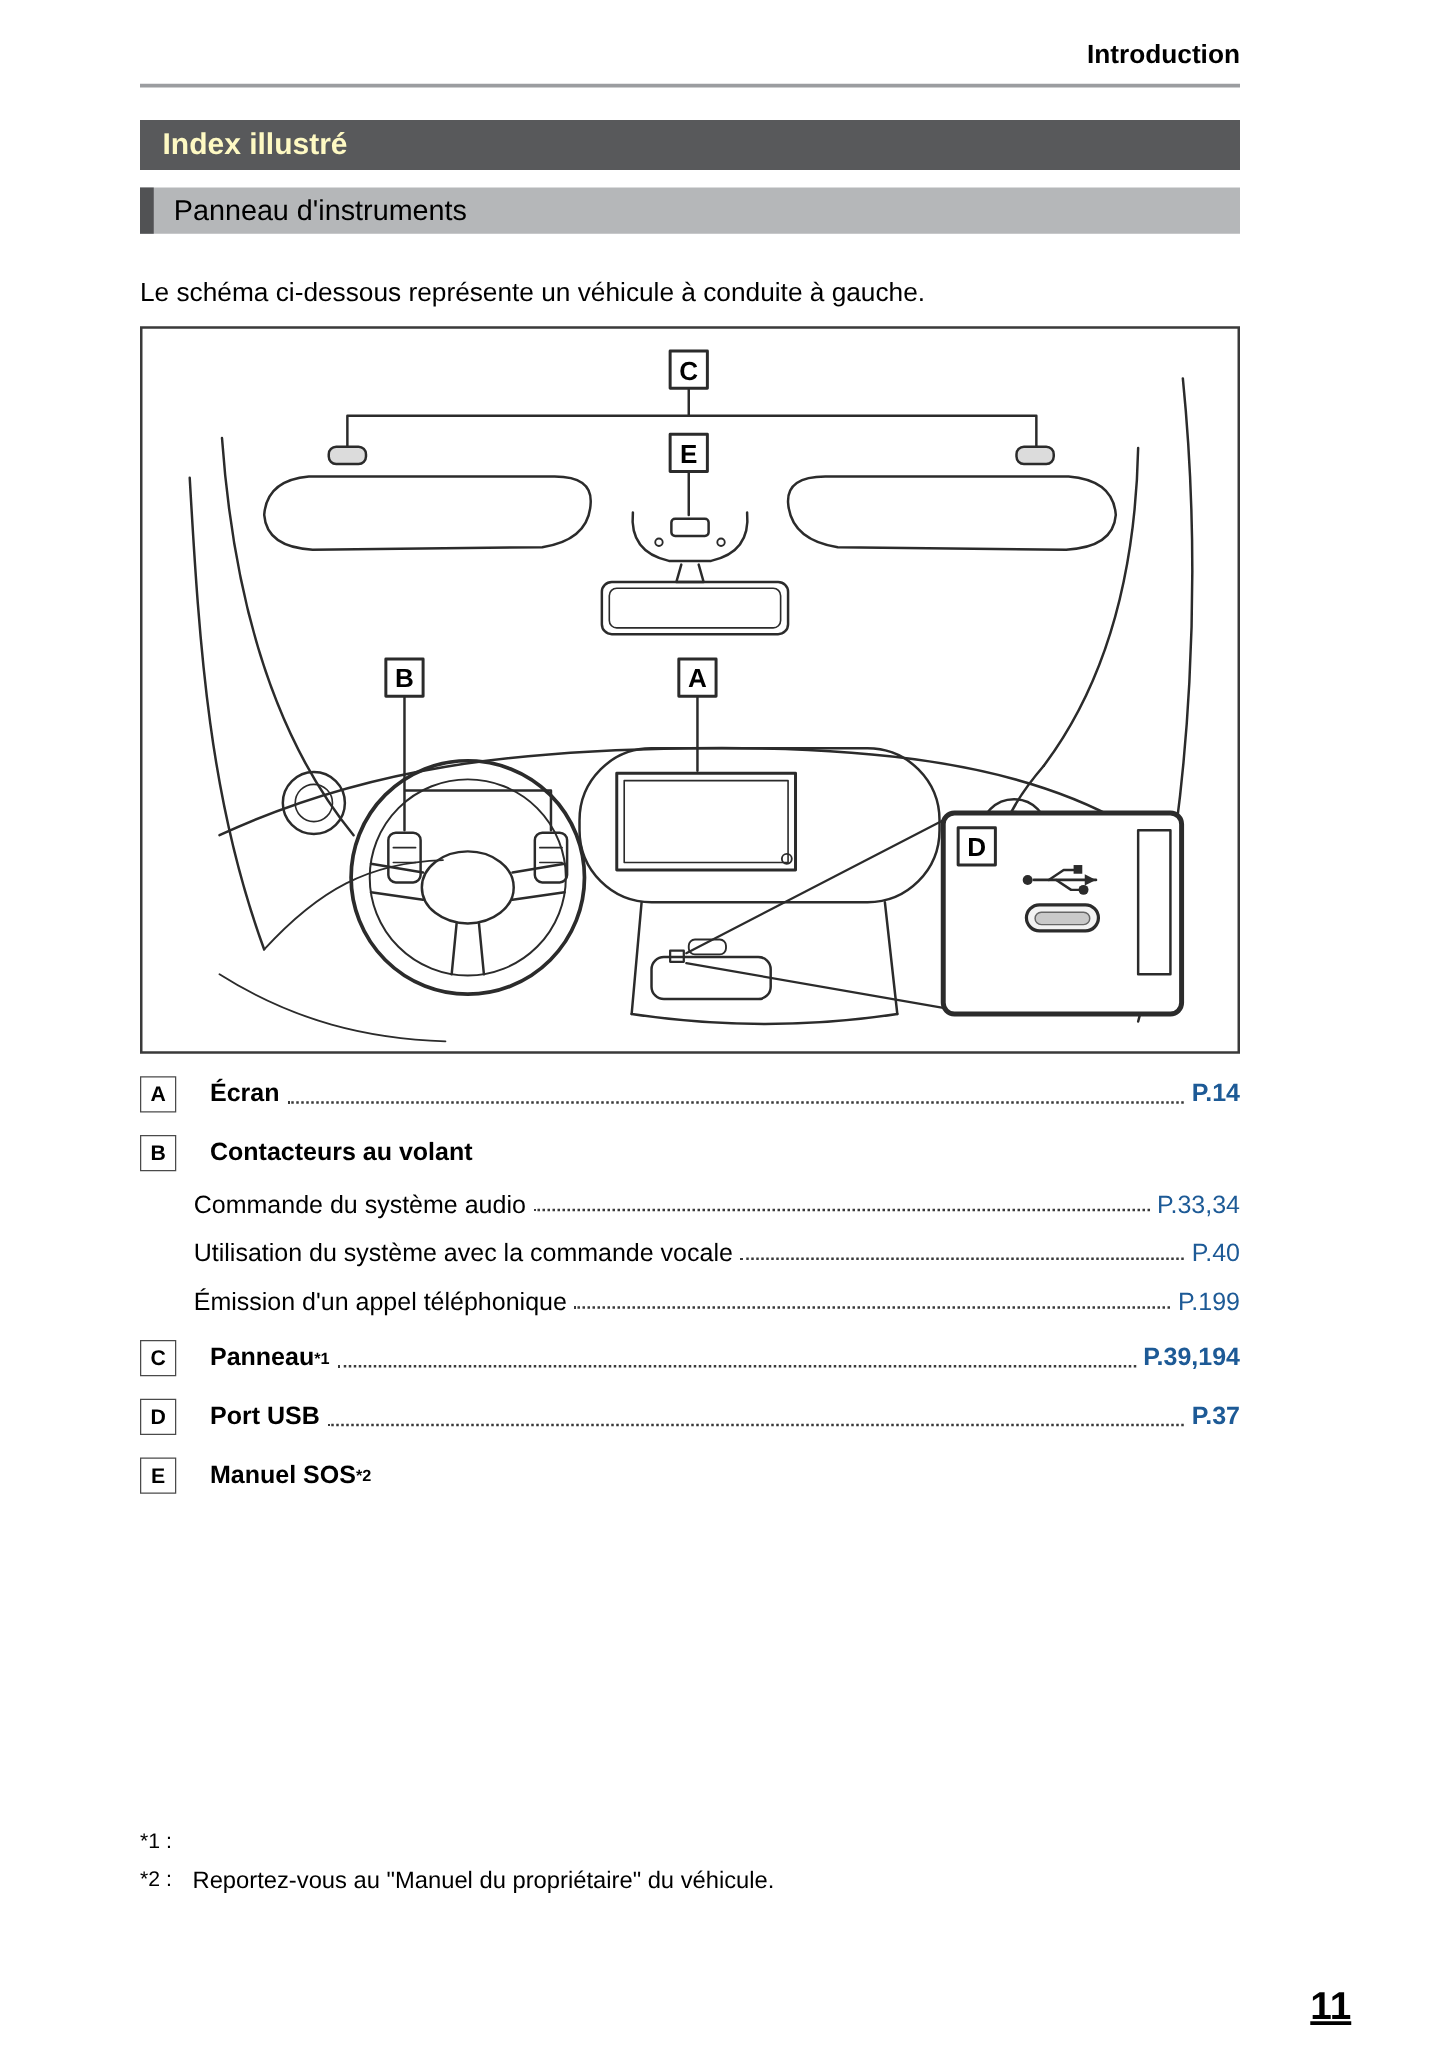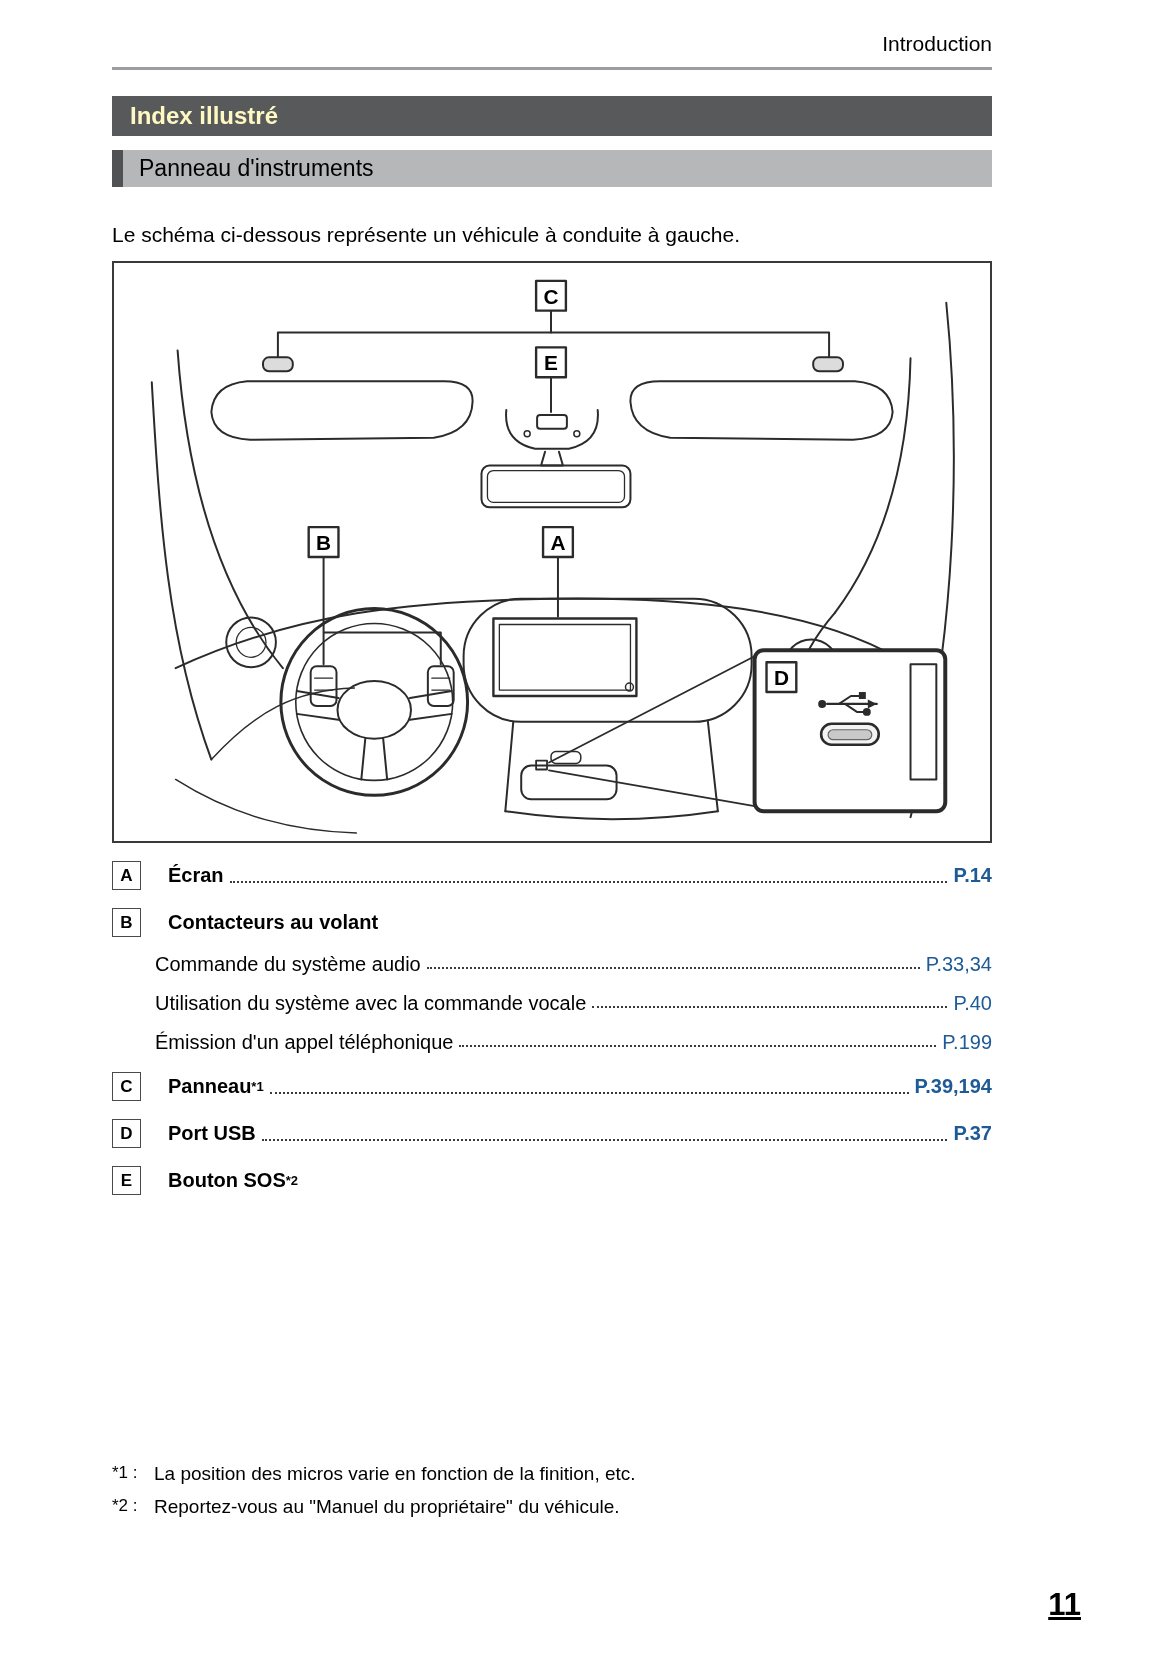--- a/index.html
+++ b/index.html
@@ -2,21 +2,21 @@
 <html><head>
 <meta charset="utf-8">
 <style>
   html,body{margin:0;padding:0;}
   body{
     width:1165px;height:1653px;position:relative;overflow:hidden;
     background:#ffffff;color:#000;
     font-family:"Liberation Sans",sans-serif;
   }
   .content{width:880px;margin-left:112px;}
-  .top-header{padding-top:32px;text-align:right;font-weight:normal;font-size:21px;}
+  .top-header{padding-top:32px;text-align:right;font-weight:bold;font-size:21px;}
   .top-rule{height:3px;background:#9b9da0;margin-top:11px;}
   .banner-primary{
     margin-top:26px;background:#58595b;color:#fef9c3;
     font-weight:bold;font-size:24px;padding:6px 18px;box-sizing:border-box;
   }
   .banner-secondary{
     margin-top:14px;background:#b5b7b9;color:#000;
     font-weight:normal;font-size:23px;padding:5px 16px;box-sizing:border-box;
     border-left:11px solid #515254;
   }
@@ -236,30 +236,29 @@
 
     <div class="index-row main">
       <div class="letter-box">D</div>
       <span class="entry-label">Port USB</span>
       <span class="dot-leader"></span>
       <span class="pageref bold">P.37</span>
     </div>
 
     <div class="index-row main">
       <div class="letter-box">E</div>
-      <span class="entry-label">Bouton SOS</span>
+      <span class="entry-label">Manuel SOS</span>
         <sup class="fn">*2</sup>
     </div>
 
   </div>
 
   <div class="footnotes">
     <div class="footnote">
       <span class="fn-marker">*1 :</span>
-      <span>La position des micros varie en fonction de la finition, etc.</span>
     </div>
     <div class="footnote">
       <span class="fn-marker">*2 :</span>
       <span>Reportez-vous au "Manuel du propriétaire" du véhicule.</span>
     </div>
   </div>
 
 </div>
 
 <div class="page-number">11</div>

